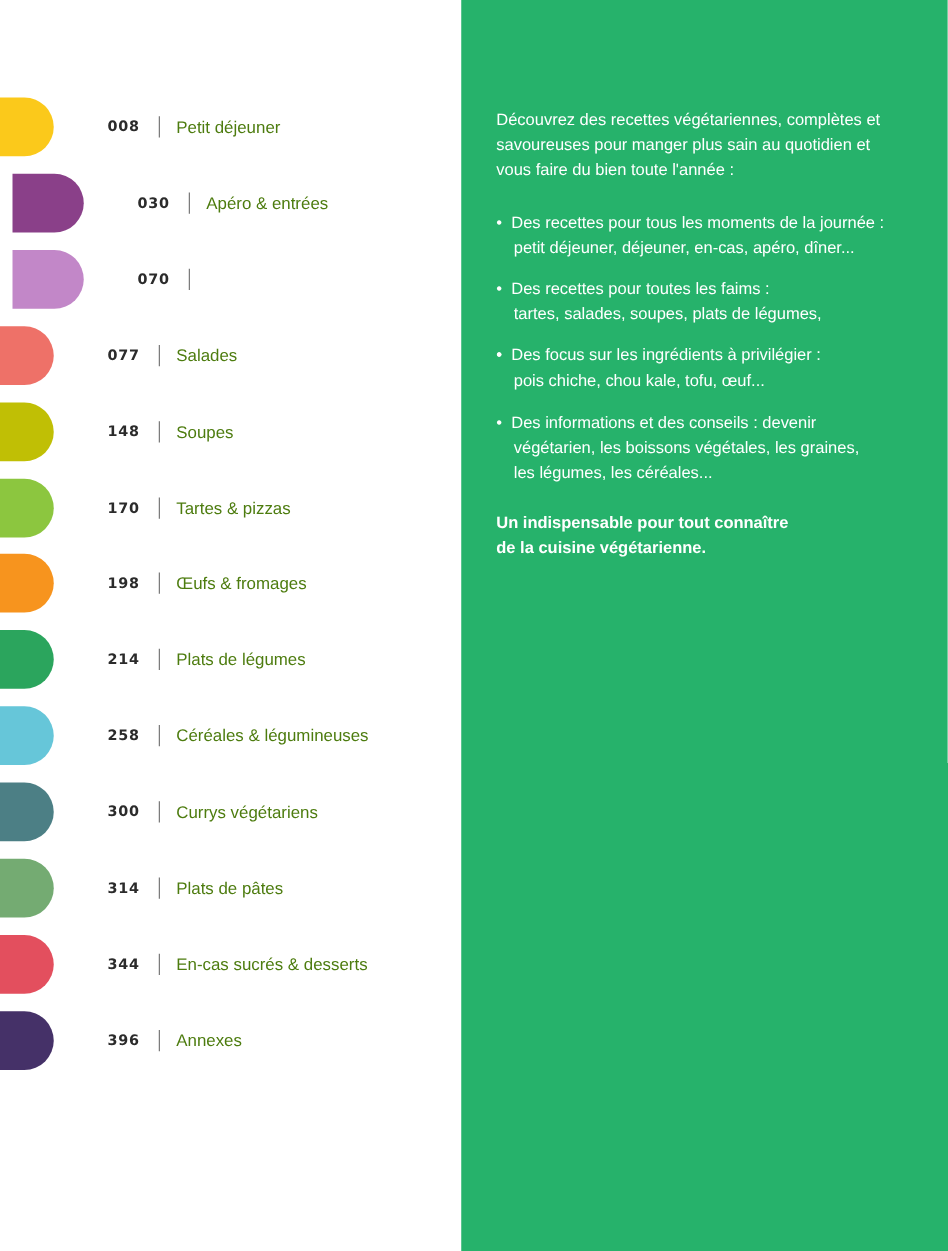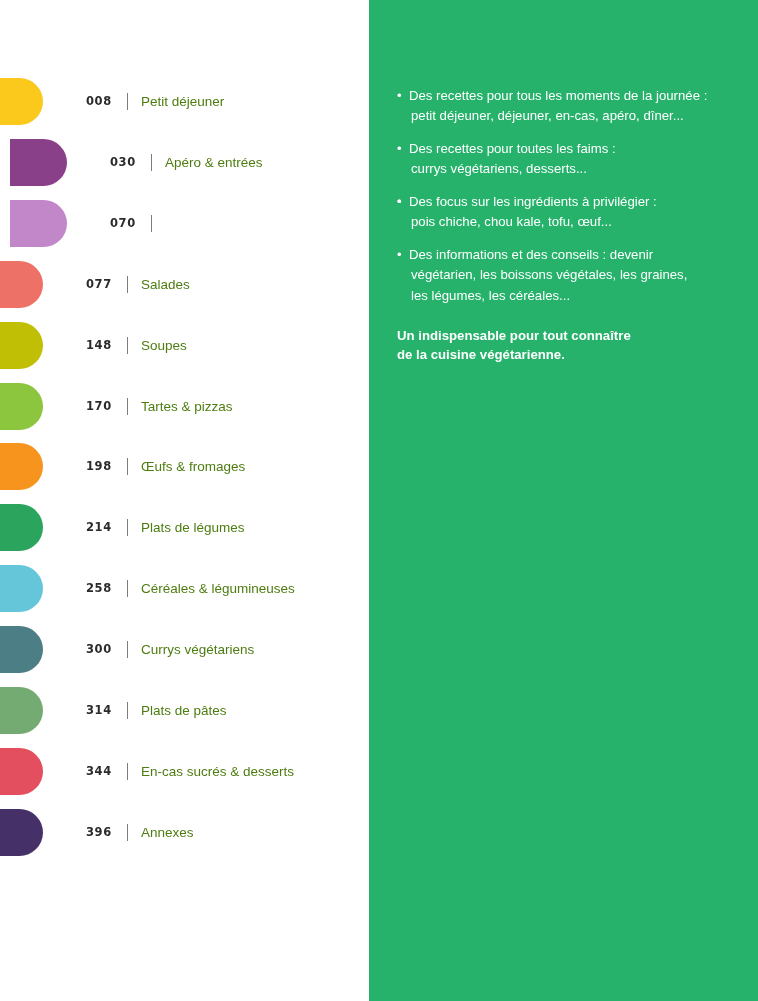--- a/index.html
+++ b/index.html
@@ -220,24 +220,25 @@
           <div class="toc-num">396</div>
           <div class="toc-sep"></div>
           <div class="toc-label">Annexes</div>
         </div>
       </div>
   </div>
 
   <div class="green-panel">
 
     <div class="blurb">
+      <p class="blurb-intro">Découvrez des recettes végétariennes, complètes et savoureuses pour manger plus sain au quotidien et vous faire du bien toute l'année :</p>
 
       <ul class="blurb-list" id="blurb-list">
           <li><span class="bullet">•</span><span>Des recettes pour tous les moments de la journée :</span><span class="sub">petit déjeuner, déjeuner, en-cas, apéro, dîner...</span></li>
-          <li><span class="bullet">•</span><span>Des recettes pour toutes les faims :</span><span class="sub">currys végétariens, desserts...</span></li>
+          <li><span class="bullet">•</span><span>Des recettes pour toutes les faims :</span><span class="sub">tartes, salades, soupes, plats de légumes,</span></li>
           <li><span class="bullet">•</span></li>
           <li><span class="bullet">•</span><span>Des focus sur les ingrédients à privilégier :</span><span class="sub">pois chiche, chou kale, tofu, œuf...</span></li>
           <li><span class="bullet">•</span><span>Des informations et des conseils : devenir</span><span class="sub">végétarien, les boissons végétales, les graines,</span><span class="sub">les légumes, les céréales...</span></li>
         </ul>
 
       <p class="blurb-closing">
         <span>Un indispensable pour tout connaître</span><br>
         <span>de la cuisine végétarienne.</span>
       </p>
     </div>

